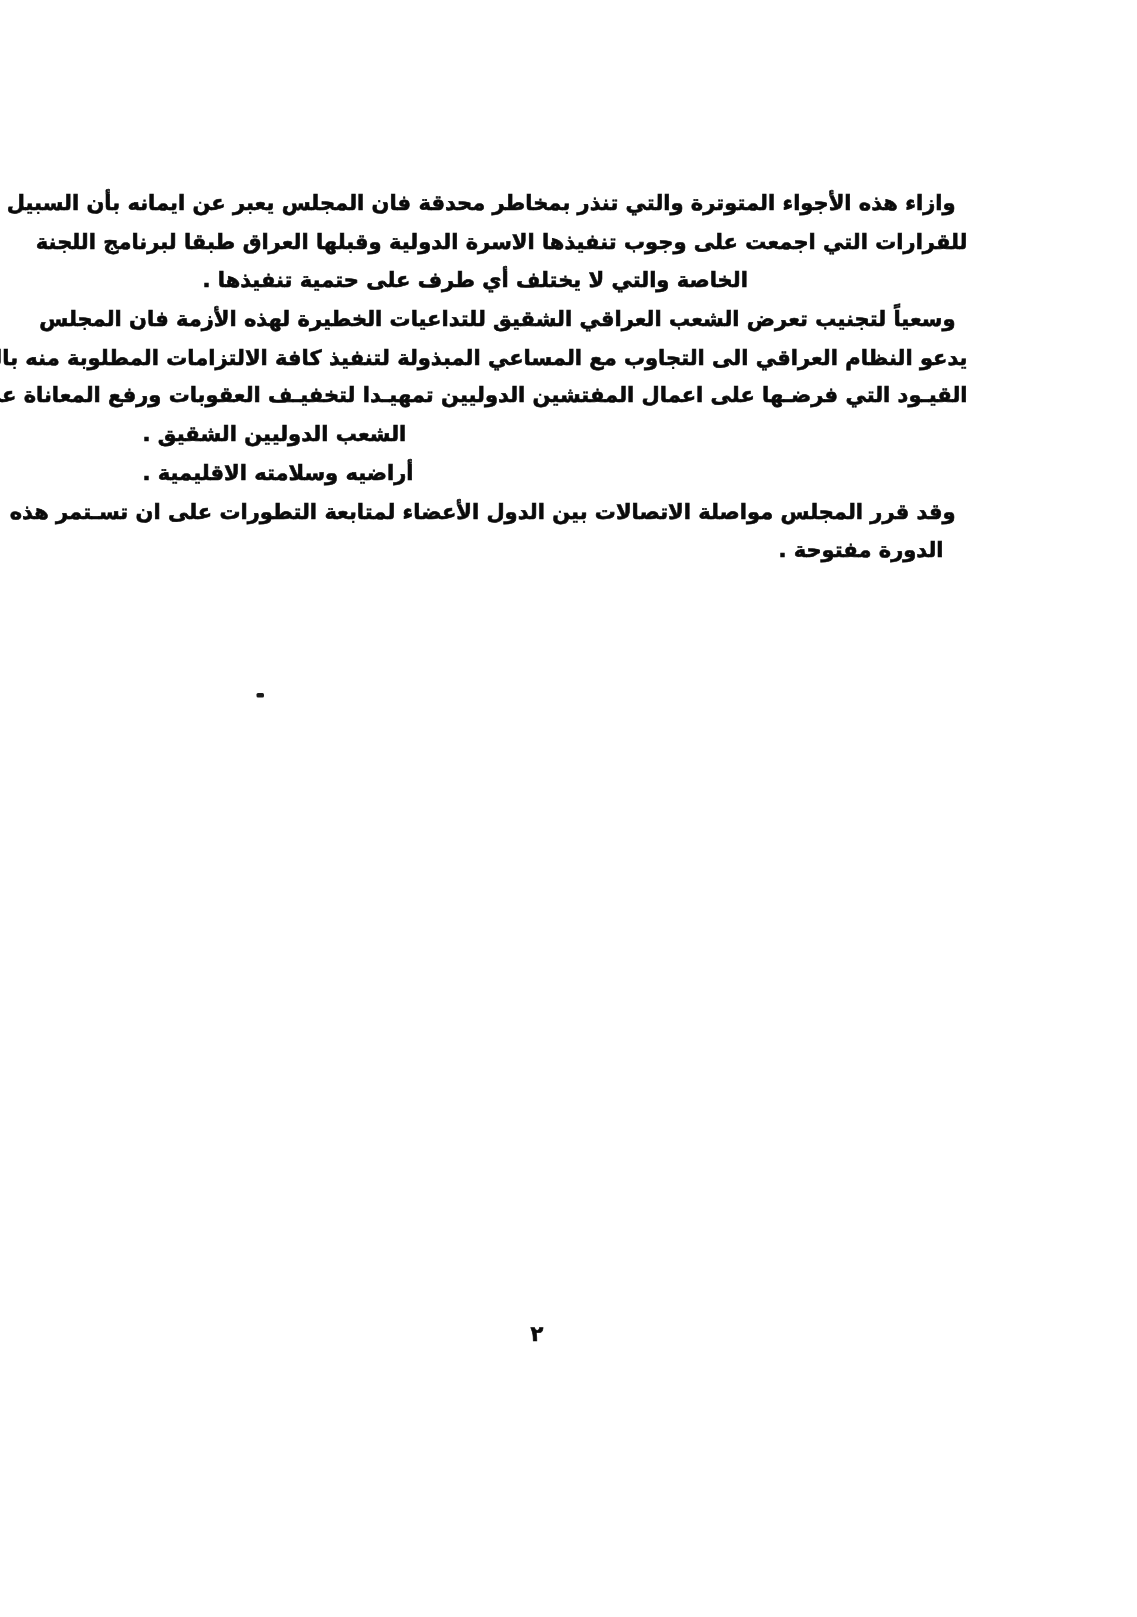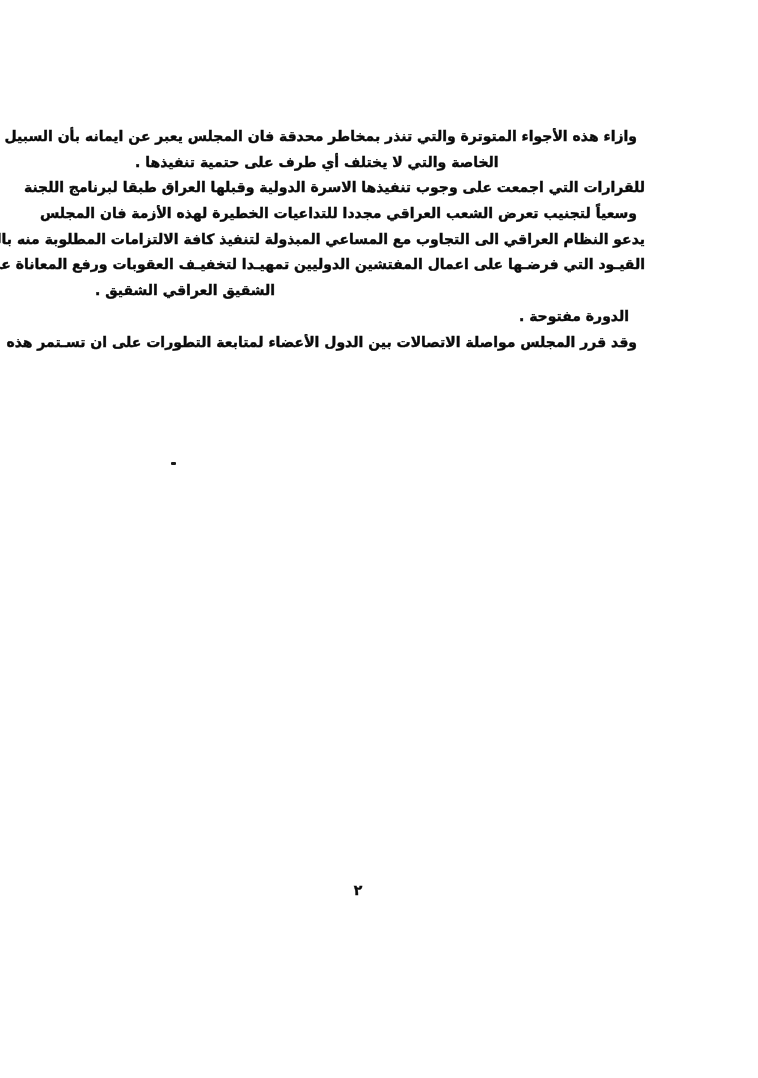--- a/index.html
+++ b/index.html
@@ -90,34 +90,35 @@
   }
 </style>
 </head>
 <body>
 
 <div class="page">
 
   <main id="text-block" class="text-block" dir="rtl">
       <div class="paragraph">
         <div class="line kind-first">وازاء هذه الأجواء المتوترة والتي تنذر بمخاطر محدقة فان المجلس يعبر عن ايمانه بأن السبيل</div>
+        <div class="line kind-justify">للقرارات التي اجمعت على وجوب تنفيذها الاسرة الدولية وقبلها العراق طبقا لبرنامج اللجنة</div>
         <div class="line kind-end-left-inset">الخاصة والتي لا يختلف أي طرف على حتمية تنفيذها .</div>
-        <div class="line kind-justify">للقرارات التي اجمعت على وجوب تنفيذها الاسرة الدولية وقبلها العراق طبقا لبرنامج اللجنة</div>
       </div>
       <div class="paragraph">
-        <div class="line kind-first">وسعياً لتجنيب تعرض الشعب العراقي مجددا للتداعيات الخطيرة لهذه الأزمة فان المجلس</div>
+        <div class="line kind-first">وسعياً لتجنيب تعرض الشعب العراقي الشقيق للتداعيات الخطيرة لهذه الأزمة فان المجلس</div>
         <div class="line kind-justify">يدعو النظام العراقي الى التجاوب مع المساعي المبذولة لتنفيذ كافة الالتزامات المطلوبة منه بالغاء</div>
         <div class="line kind-justify">القيـود التي فرضـها على اعمال المفتشين الدوليين تمهيـدا لتخفيـف العقوبات ورفع المعاناة عن</div>
-        <div class="line kind-end-left">الشقيق العراقي الشقيق .</div>
+        <div class="line kind-end-left">الشعب الدوليين الشقيق .</div>
       </div>
       <div class="paragraph">
+        <div class="line kind-end-left">أراضيه وسلامته الاقليمية .</div>
       </div>
       <div class="paragraph">
+        <div class="line kind-first">وقد قرر المجلس مواصلة الاتصالات بين الدول الأعضاء لمتابعة التطورات على ان تسـتمر هذه</div>
         <div class="line kind-end-right-inset">الدورة مفتوحة .</div>
-        <div class="line kind-first">وقد قرر المجلس مواصلة الاتصالات بين الدول الأعضاء لمتابعة التطورات على ان تسـتمر هذه</div>
       </div>
     </main>
 
   <span class="speck"></span>
 
   <div class="page-number">٢</div>
 
 </div>
 
 </body></html>

